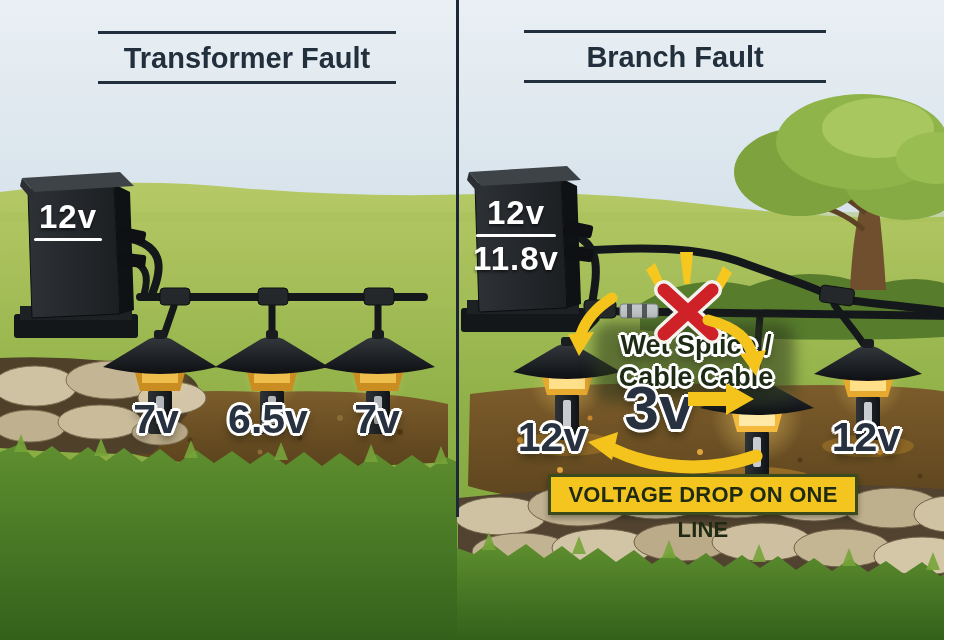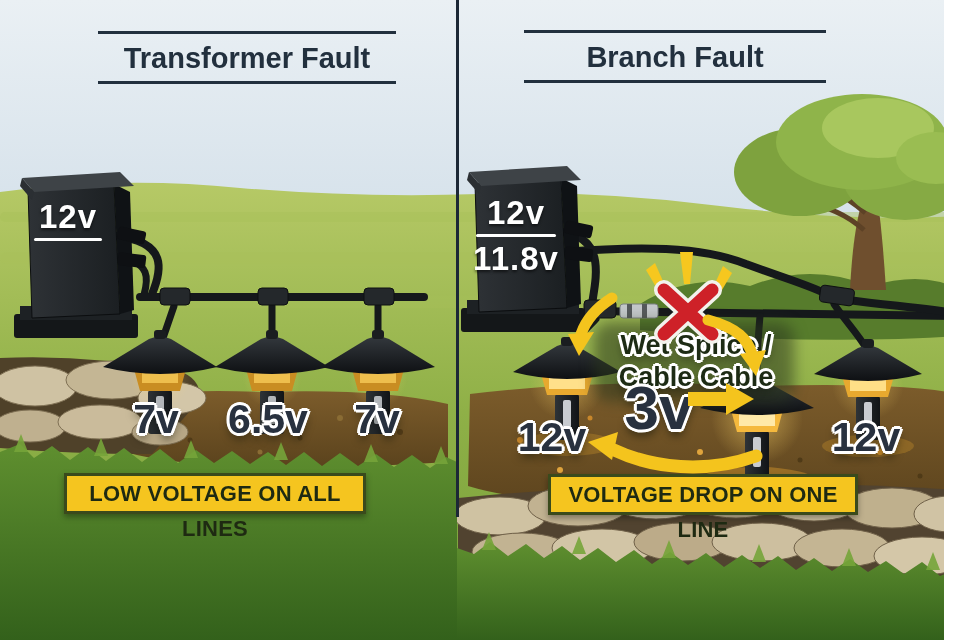--- a/index.html
+++ b/index.html
@@ -326,16 +326,15 @@
 <div class="fault-bg"></div>
 <div class="fault-label olt">
   <div>Wet Splice /</div>
   <div>Cable Cable</div>
 </div>
 <div class="fault-v olt">3v</div>
 
 <div class="vlabel olt" style="left:552px;top:414px">12v</div>
 <div class="vlabel olt" style="left:866px;top:414px">12v</div>
 
-<div class="banner bl">LOW VOLTAGE ON ALL LINES</div>
 <div class="banner br">VOLTAGE DROP ON ONE LINE</div>
 
 </div>
 
 </body></html>

